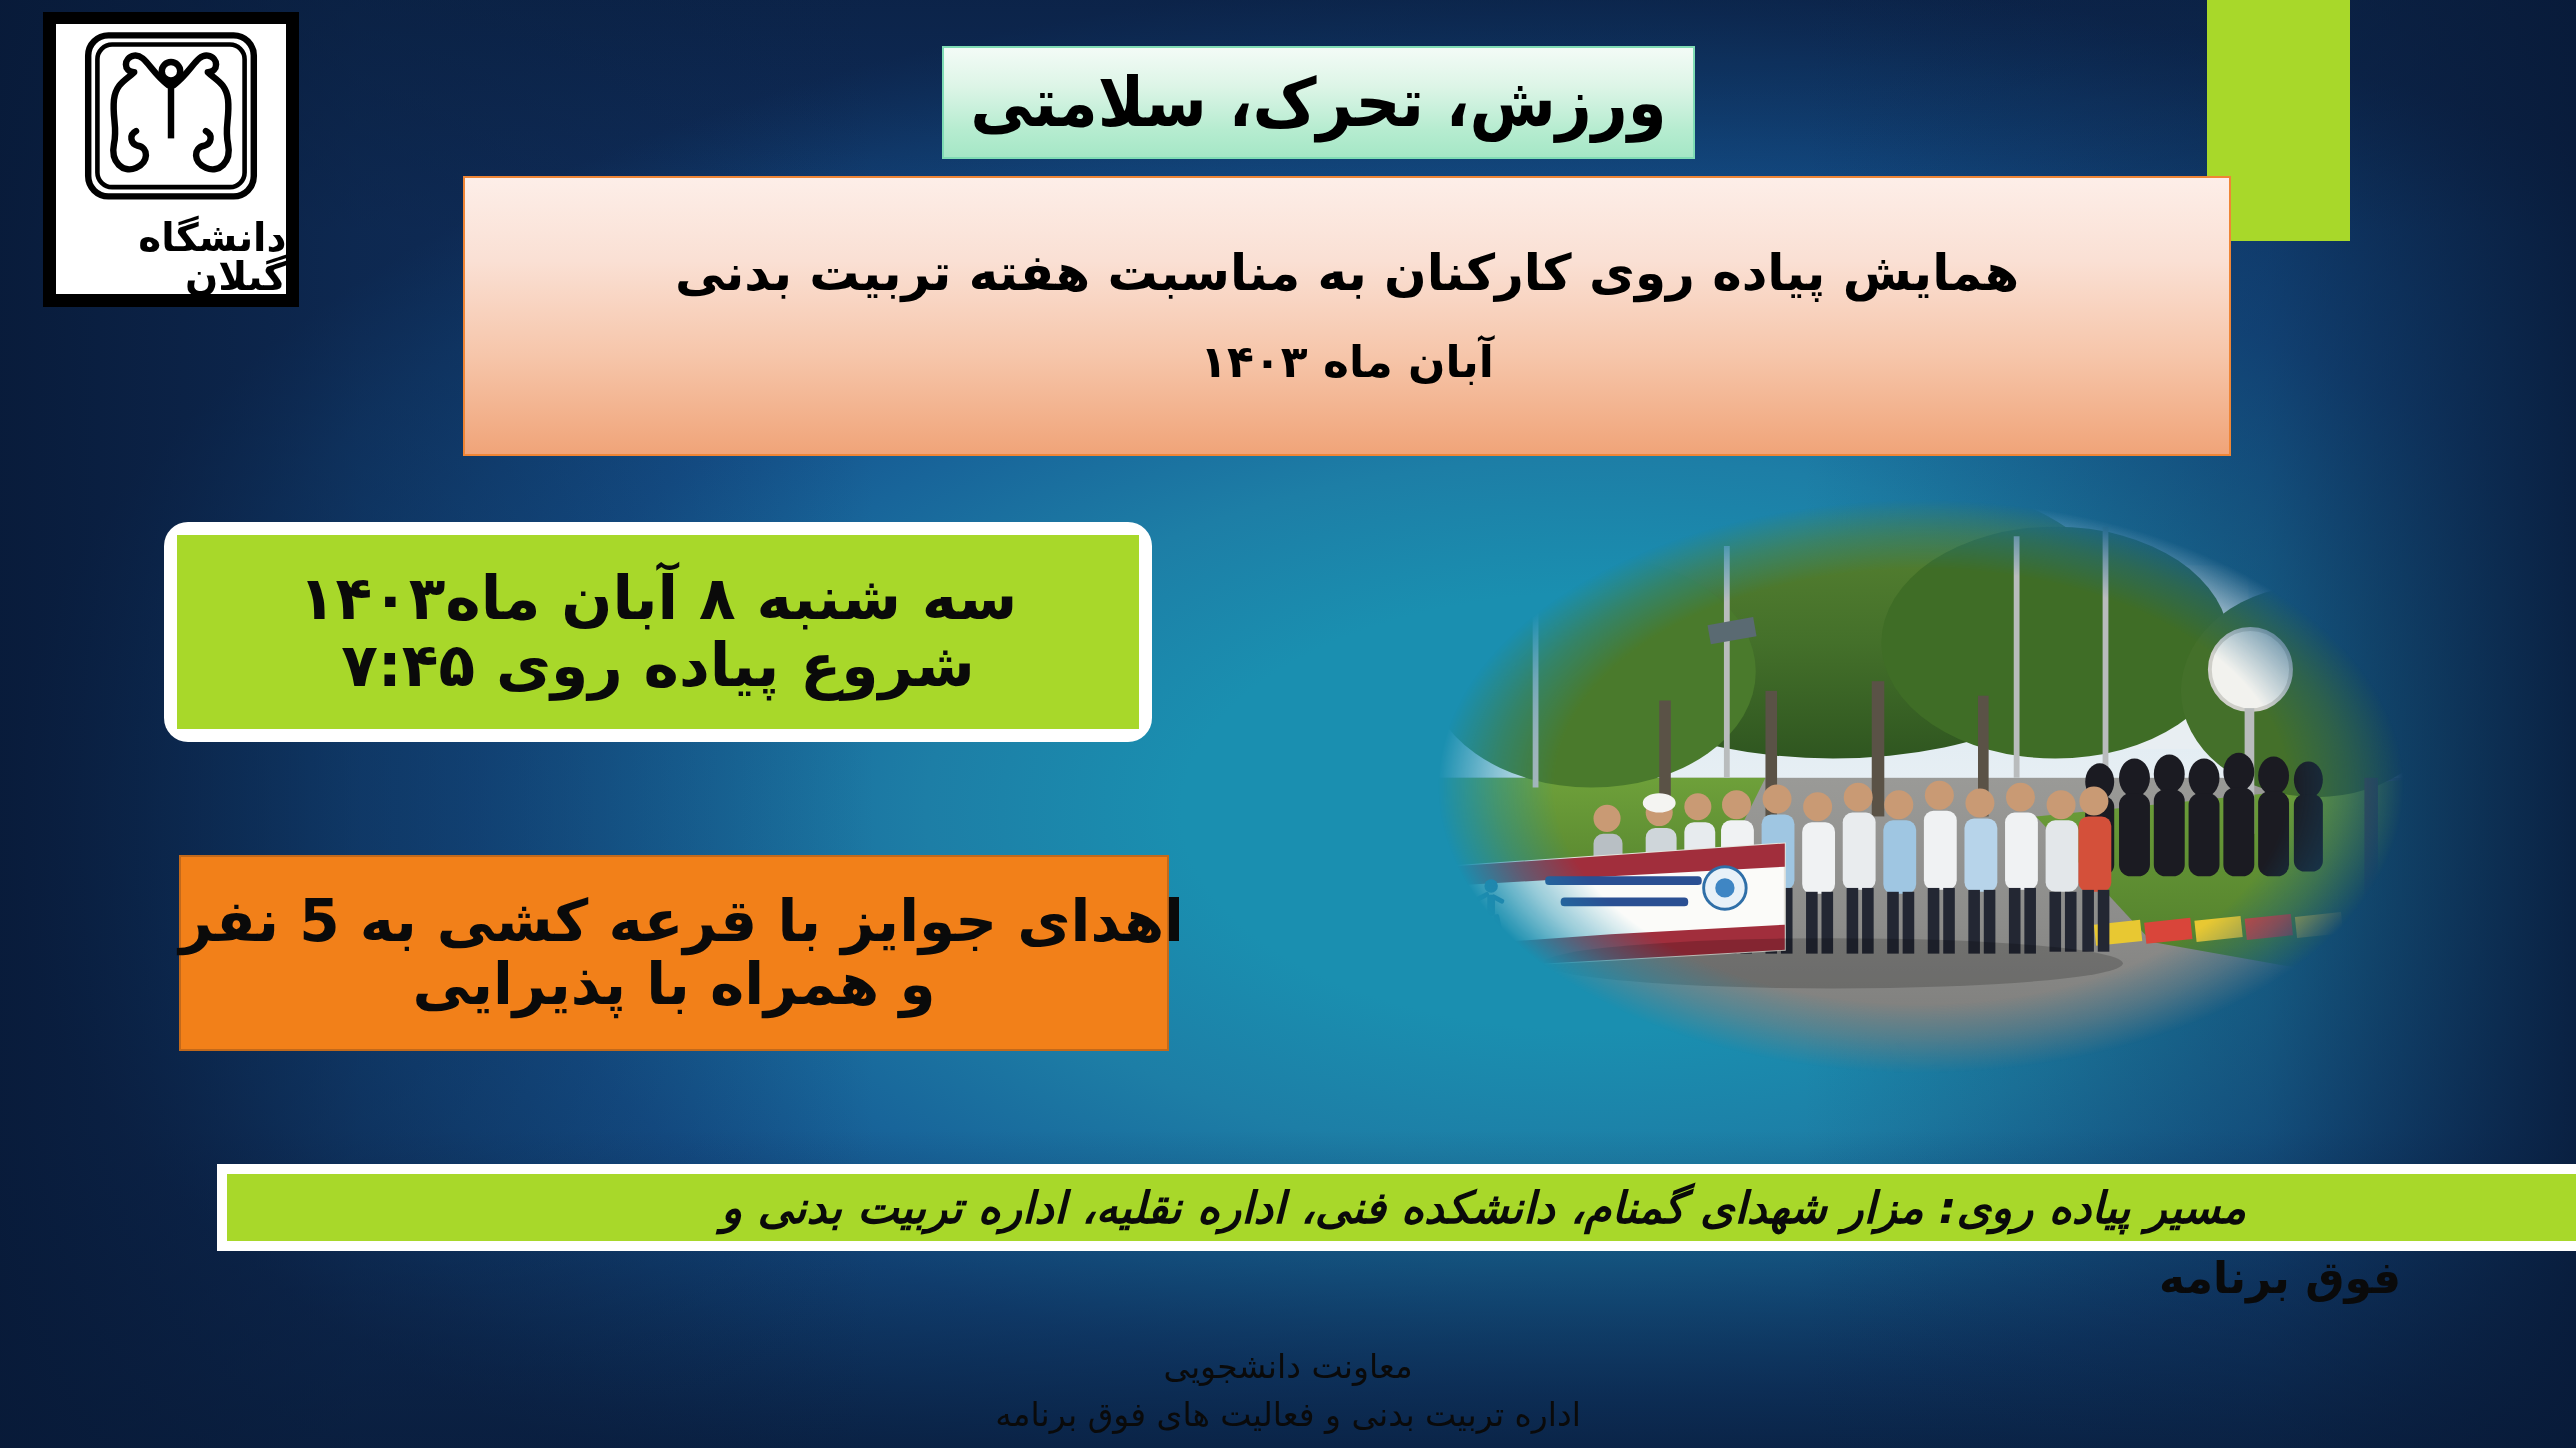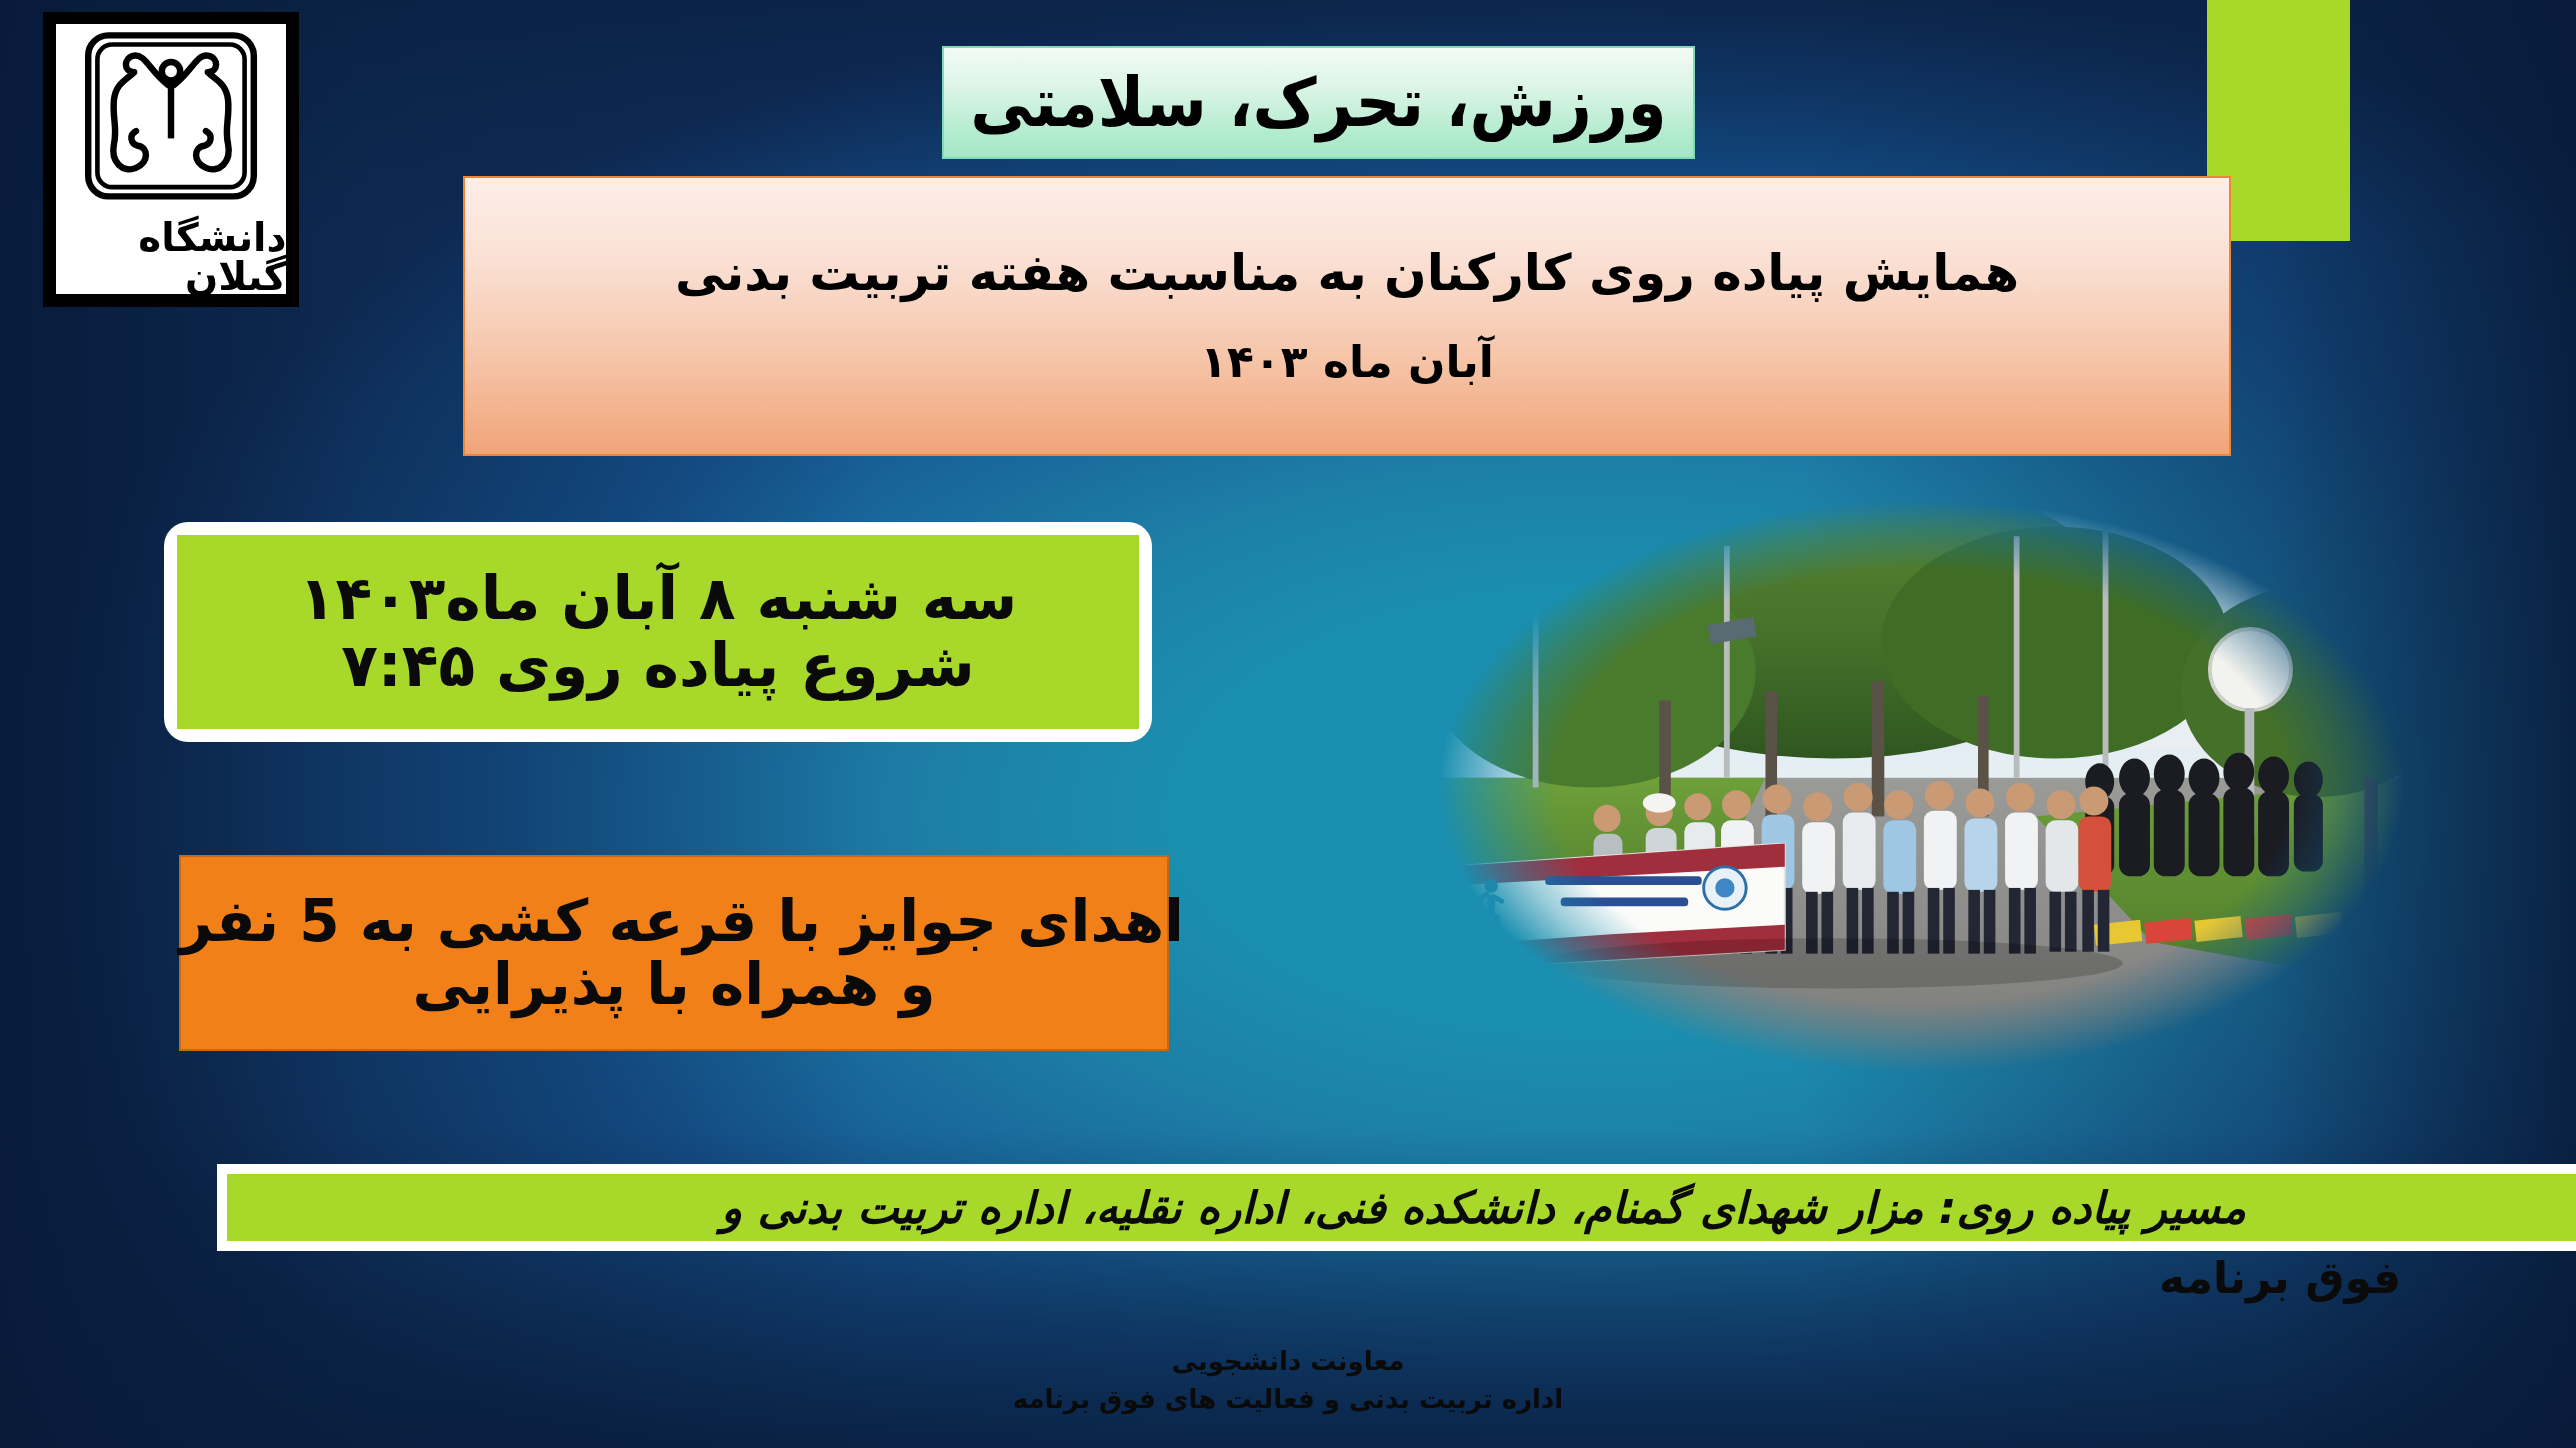--- a/index.html
+++ b/index.html
@@ -201,22 +201,22 @@
     white-space: nowrap;
   }
 
   
   .footer {
     position: absolute;
     left: 0; right: 0; top: 1343px;
     text-align: center;
   }
   .footer-line {
-    font-weight: 700;
-    font-size: 26px;
+    font-weight: 400;
+    font-size: 33px;
     color: #0a0a0a;
     line-height: 1.45;
     white-space: nowrap;
   }
 
   
   .photo-wrap {
     position: absolute;
     left: 1418px; top: 488px;
     width: 1006px; height: 597px;

